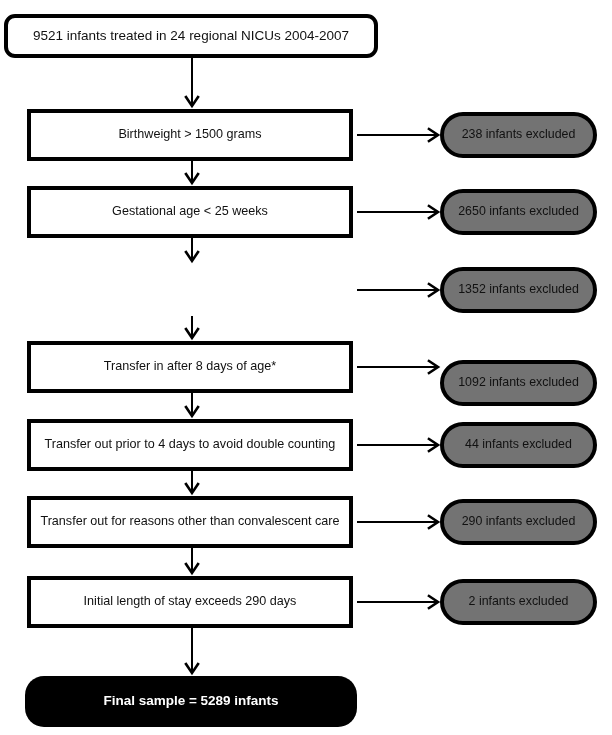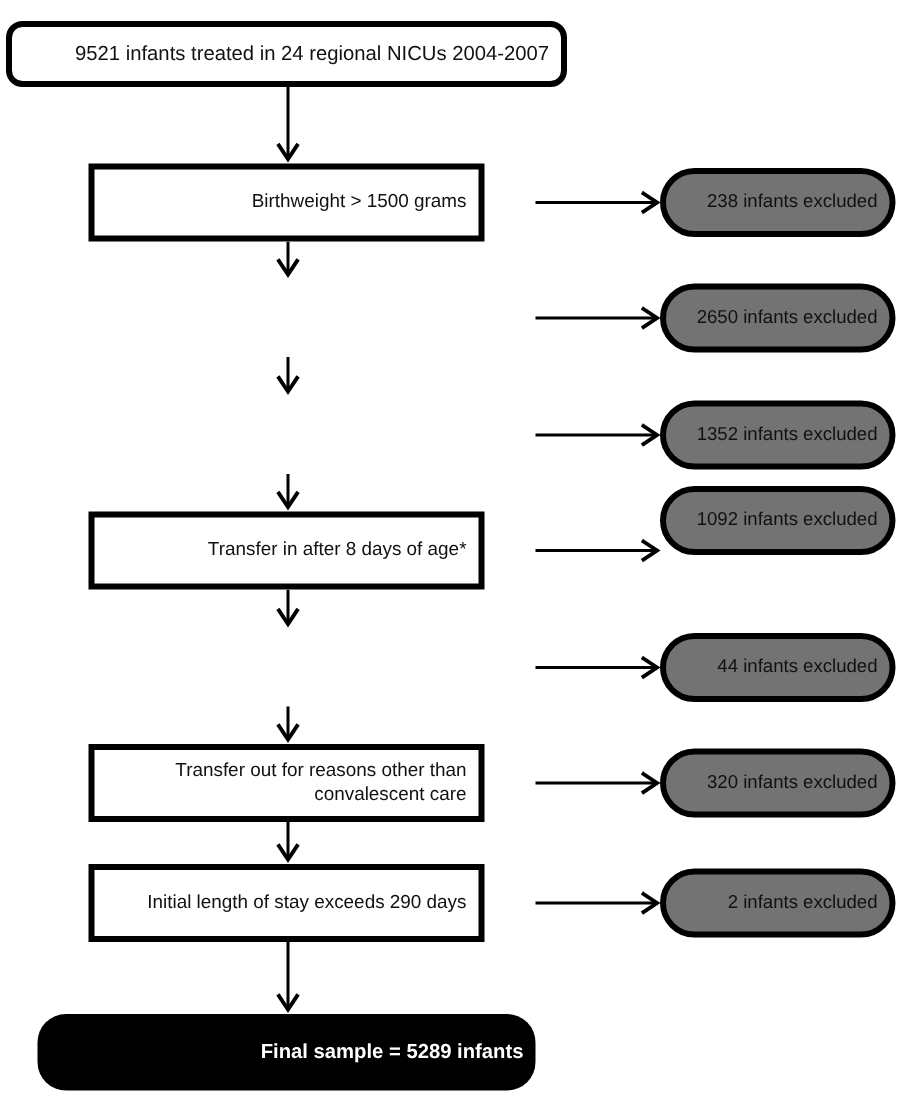--- a/index.html
+++ b/index.html
@@ -20,21 +20,21 @@
     width: 612px;
     height: 735px;
   }
   
   .node {
     position: absolute;
     box-sizing: border-box;
     display: flex;
     align-items: center;
     justify-content: center;
-    text-align: right;
+    text-align: center;
     color: #111111;
     background: #ffffff;
     z-index: 3;
   }
   .node-text {
     display: block;
     width: 100%;
     padding: 0 8px;
     line-height: 1.25;
   }
@@ -44,26 +44,25 @@
     top: 14px;
     width: 374px;
     height: 44px;
     border: 4px solid #000000;
     border-radius: 11px;
     font-size: 13.5px;
   }
   
   .node-step {
     left: 27px;
-    width: 264px;
+    width: 326px;
     height: 52px;
     border: 4px solid #000000;
     border-radius: 0;
     font-size: 12.6px;
-    margin-left: 32px;
   }
   
   .node-pill {
     left: 440px;
     width: 157px;
     height: 46px;
     border: 4px solid #000000;
     border-radius: 23px;
     background: #737373;
     font-size: 12.4px;
@@ -171,47 +170,53 @@
     </g>
   </svg>
 
   <div class="node node-header">
     <span class="node-text">9521 infants treated in 24 regional NICUs  2004-2007</span>
   </div>
 
   <div class="node node-step" style="top:109px">
     <span class="node-text">Birthweight &gt; 1500 grams</span>
   </div>
+  <div class="node node-step" style="top:186px">
+    <span class="node-text">Gestational age &lt; 25 weeks</span>
+  </div>
   <div class="node node-step" style="top:341px">
     <span class="node-text">Transfer in after 8 days of age*</span>
   </div>
+  <div class="node node-step" style="top:419px">
+    <span class="node-text">Transfer out prior to 4 days to avoid double counting</span>
+  </div>
   <div class="node node-step" style="top:496px">
     <span class="node-text">Transfer out for reasons other than convalescent care</span>
   </div>
   <div class="node node-step" style="top:576px">
     <span class="node-text">Initial length of stay exceeds 290 days</span>
   </div>
 
   <div class="node node-pill" style="top:112px">
     <span class="node-text">238 infants excluded</span>
   </div>
   <div class="node node-pill" style="top:189px">
     <span class="node-text">2650 infants excluded</span>
   </div>
   <div class="node node-pill" style="top:267px">
     <span class="node-text">1352 infants excluded</span>
   </div>
-  <div class="node node-pill" style="top:324px">
+  <div class="node node-pill" style="top:360px">
     <span class="node-text">1092 infants excluded</span>
   </div>
   <div class="node node-pill" style="top:422px">
     <span class="node-text">44 infants excluded</span>
   </div>
   <div class="node node-pill" style="top:499px">
-    <span class="node-text">320 infants excluded</span>
+    <span class="node-text">290 infants excluded</span>
   </div>
   <div class="node node-pill" style="top:579px">
     <span class="node-text">2 infants excluded</span>
   </div>
 
   <div class="node node-final">
     <span class="node-text">Final sample = 5289 infants</span>
   </div>
 
 </div>

